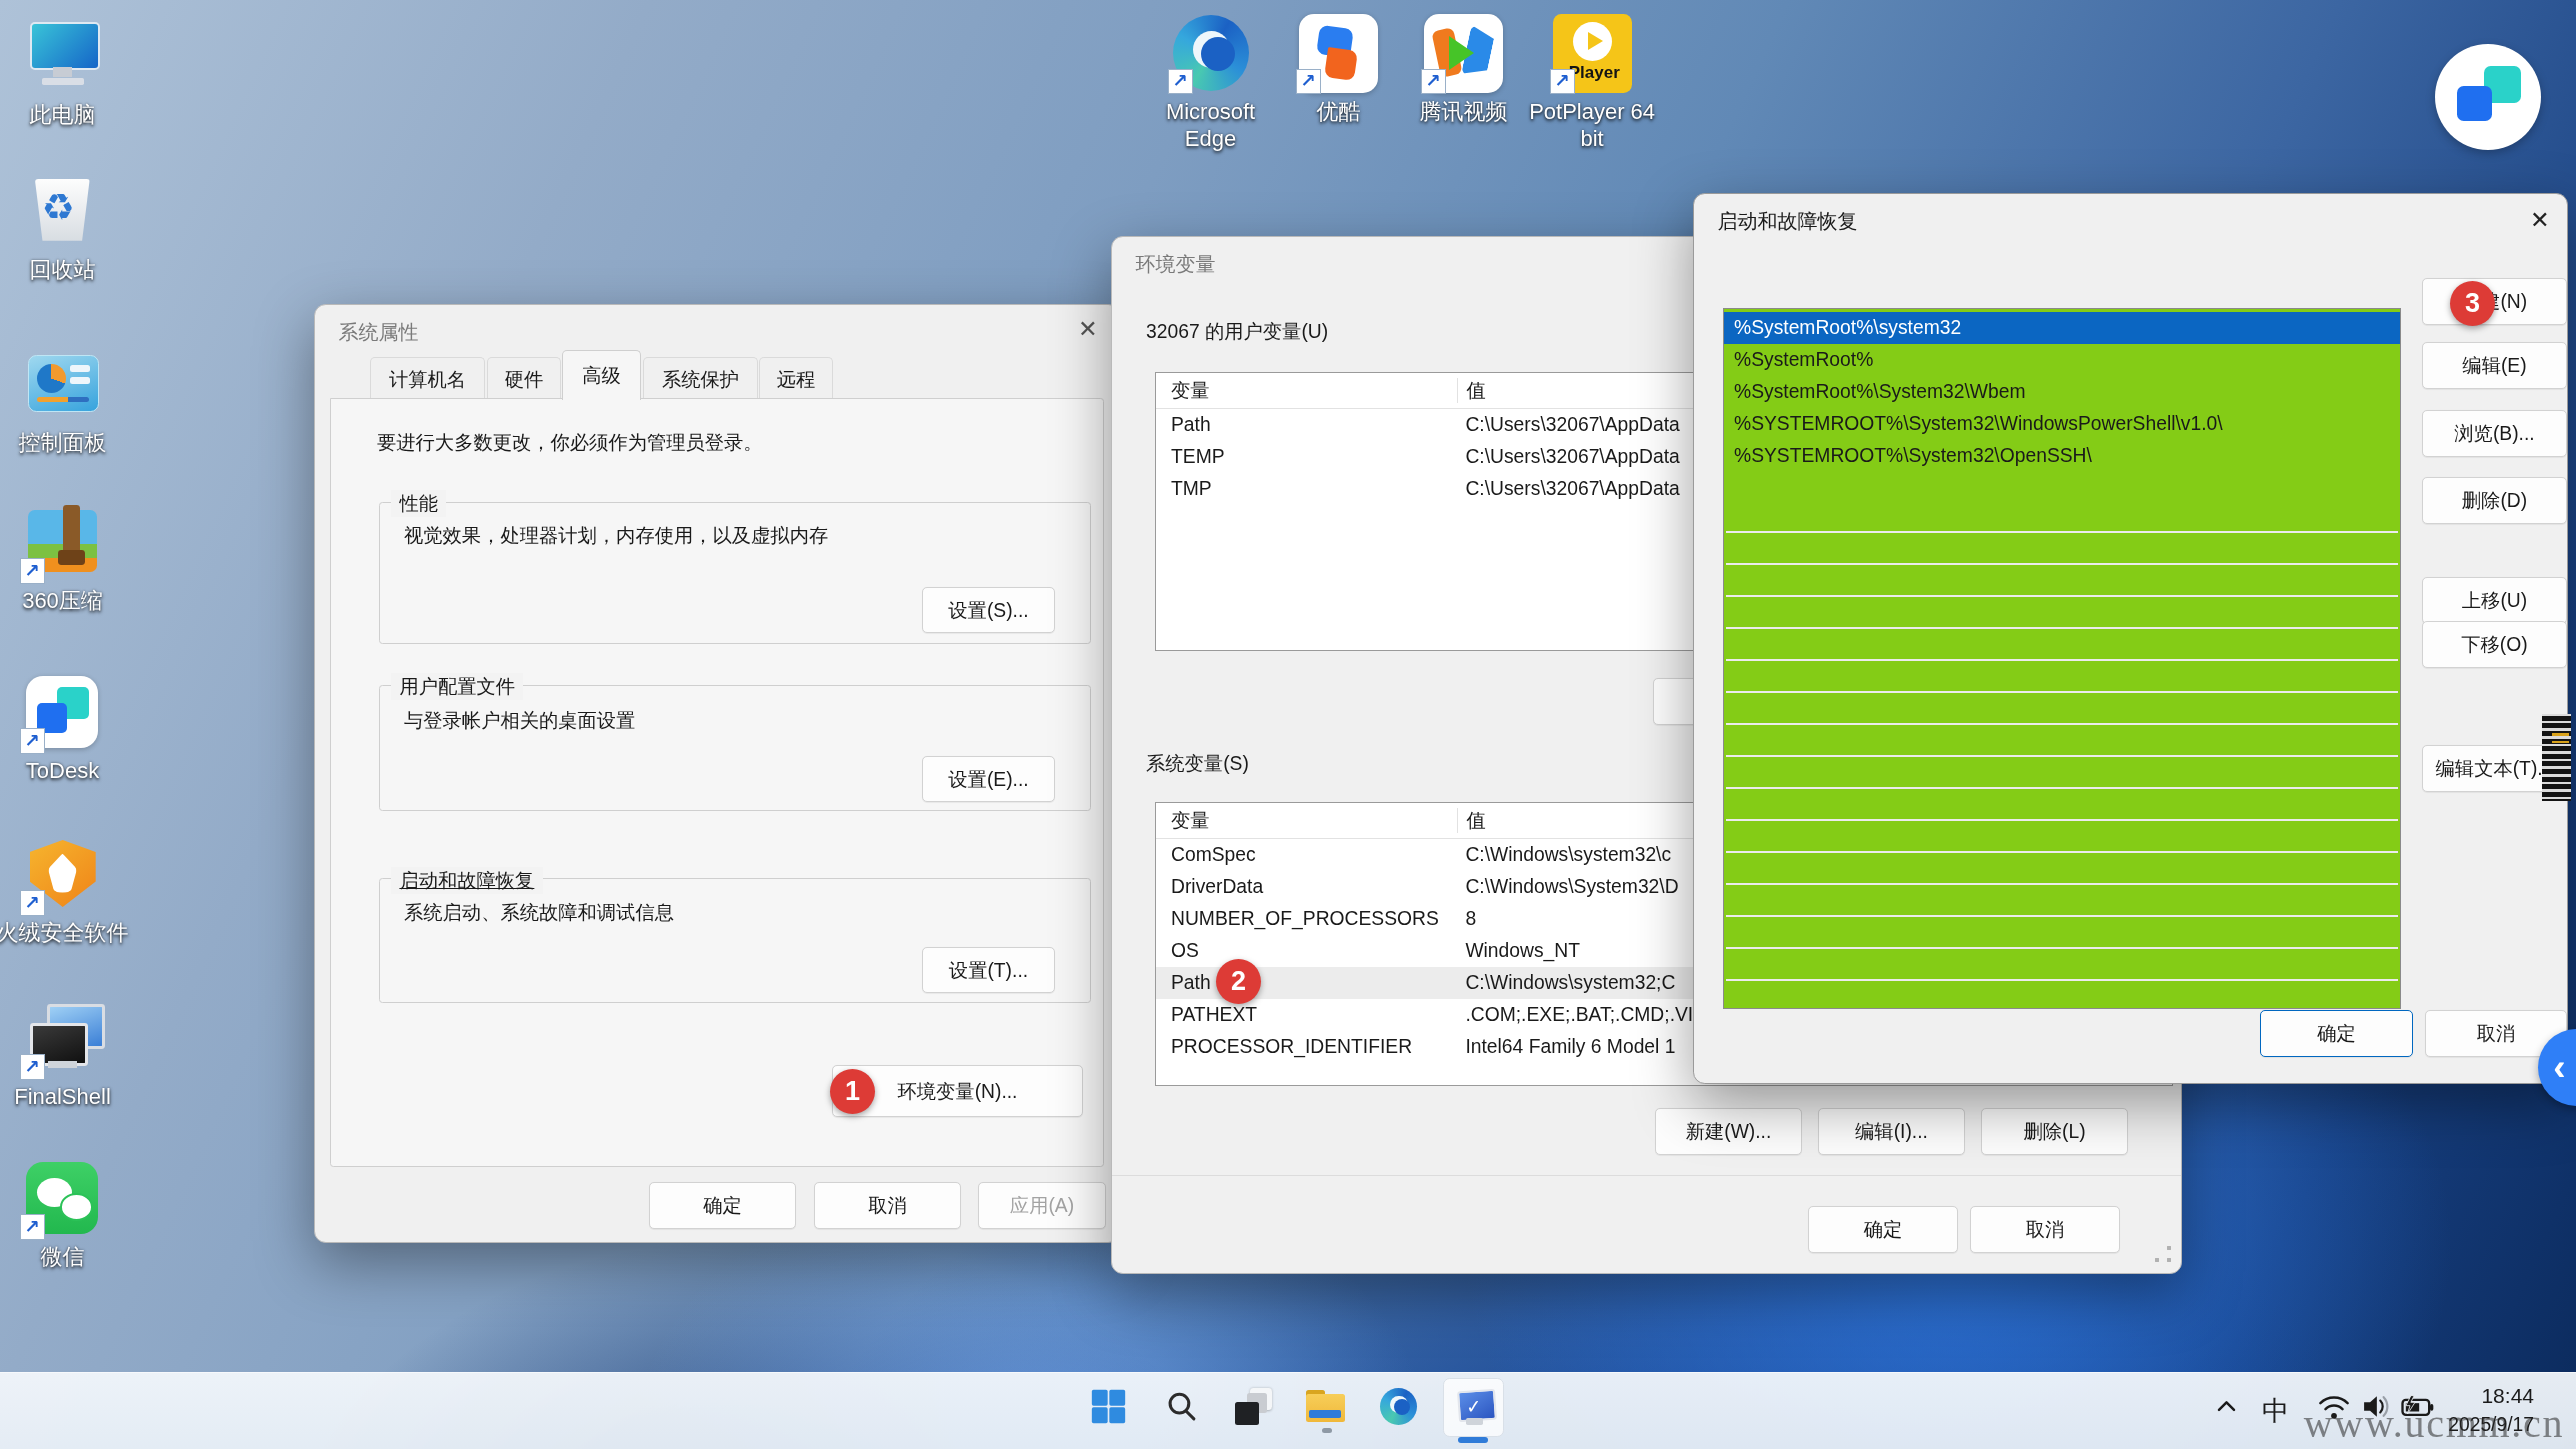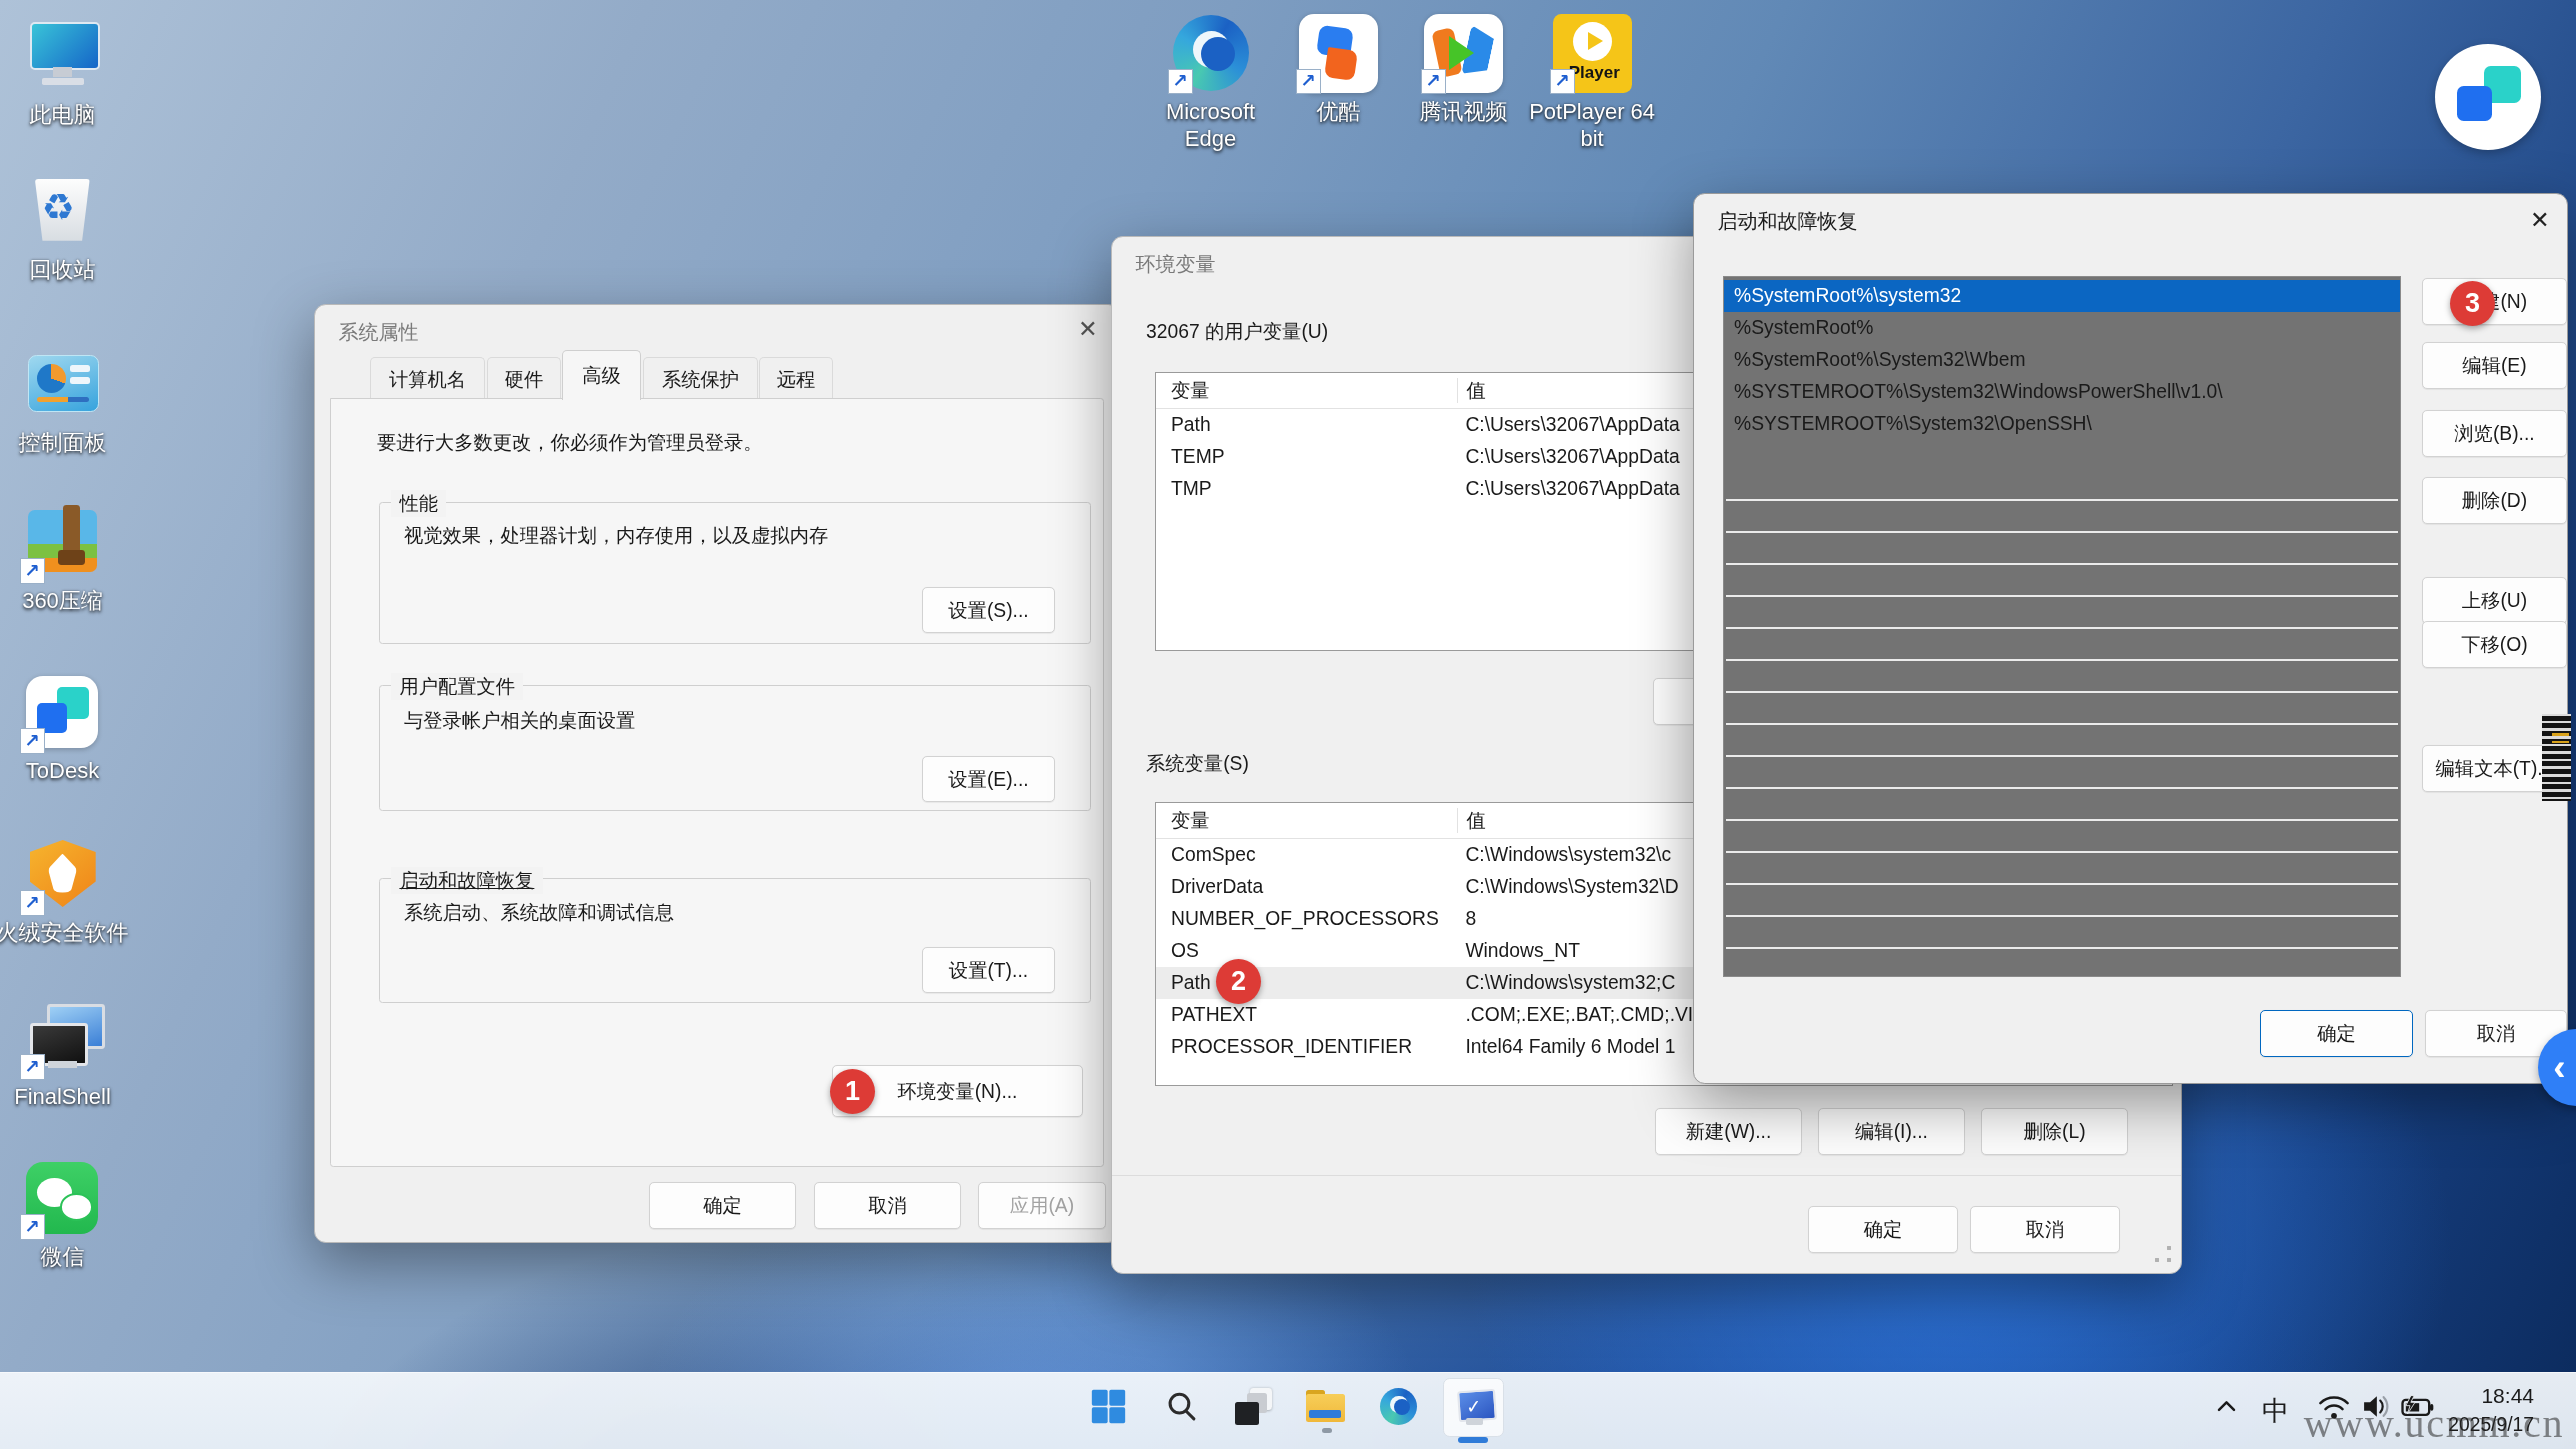--- a/index.html
+++ b/index.html
@@ -48,21 +48,21 @@
   
   .vtable{position:absolute;background:#fff;border:0.8px solid #9a9a9a;overflow:hidden;}
   .thead{position:relative;height:35px;border-bottom:0.8px solid #e2e2e2;display:flex;align-items:center;}
   .thead .h1{padding-left:15px;width:286px;font-size:19.3px;color:#1a1a1a;}
   .thead .h2{padding-left:8.4px;font-size:19.3px;color:#1a1a1a;border-left:0.8px solid #e2e2e2;height:25px;display:flex;align-items:center;}
   .trow{position:relative;height:32px;display:flex;align-items:center;font-size:19.3px;color:#1a1a1a;white-space:nowrap;}
   .trow .c1{padding-left:15px;width:286px;overflow:hidden;}
   .trow .c2{padding-left:8.4px;overflow:hidden;}
   .trow.grey{background:#ececec;}
   
-  .listbox{position:absolute;background:#737373;border:0.8px solid #8a8a8a;overflow:hidden;}
+  .listbox{position:absolute;background:#84cc16;border:0.8px solid #8a8a8a;overflow:hidden;margin-top:32px;}
   .litem{position:relative;height:32px;display:flex;align-items:center;padding-left:10px;
     font-size:19.3px;color:#1a1a1a;white-space:nowrap;}
   .litem.selected{background:#0b66c2;color:#fff;}
   .lsep{position:absolute;left:1.7px;right:1.7px;height:639px;top:192px;
     background:repeating-linear-gradient(to bottom,transparent 0 30px,#ebebeb 30px 32px);}
   
   .taskbar{position:absolute;left:0;right:0;bottom:0;height:76px;
     background:linear-gradient(rgba(243,247,251,.94),rgba(233,240,247,.94));
     border-top:0.8px solid rgba(255,255,255,.7);}
   .tbicon{position:absolute;top:10px;width:47px;height:47px;display:flex;align-items:center;justify-content:center;}

